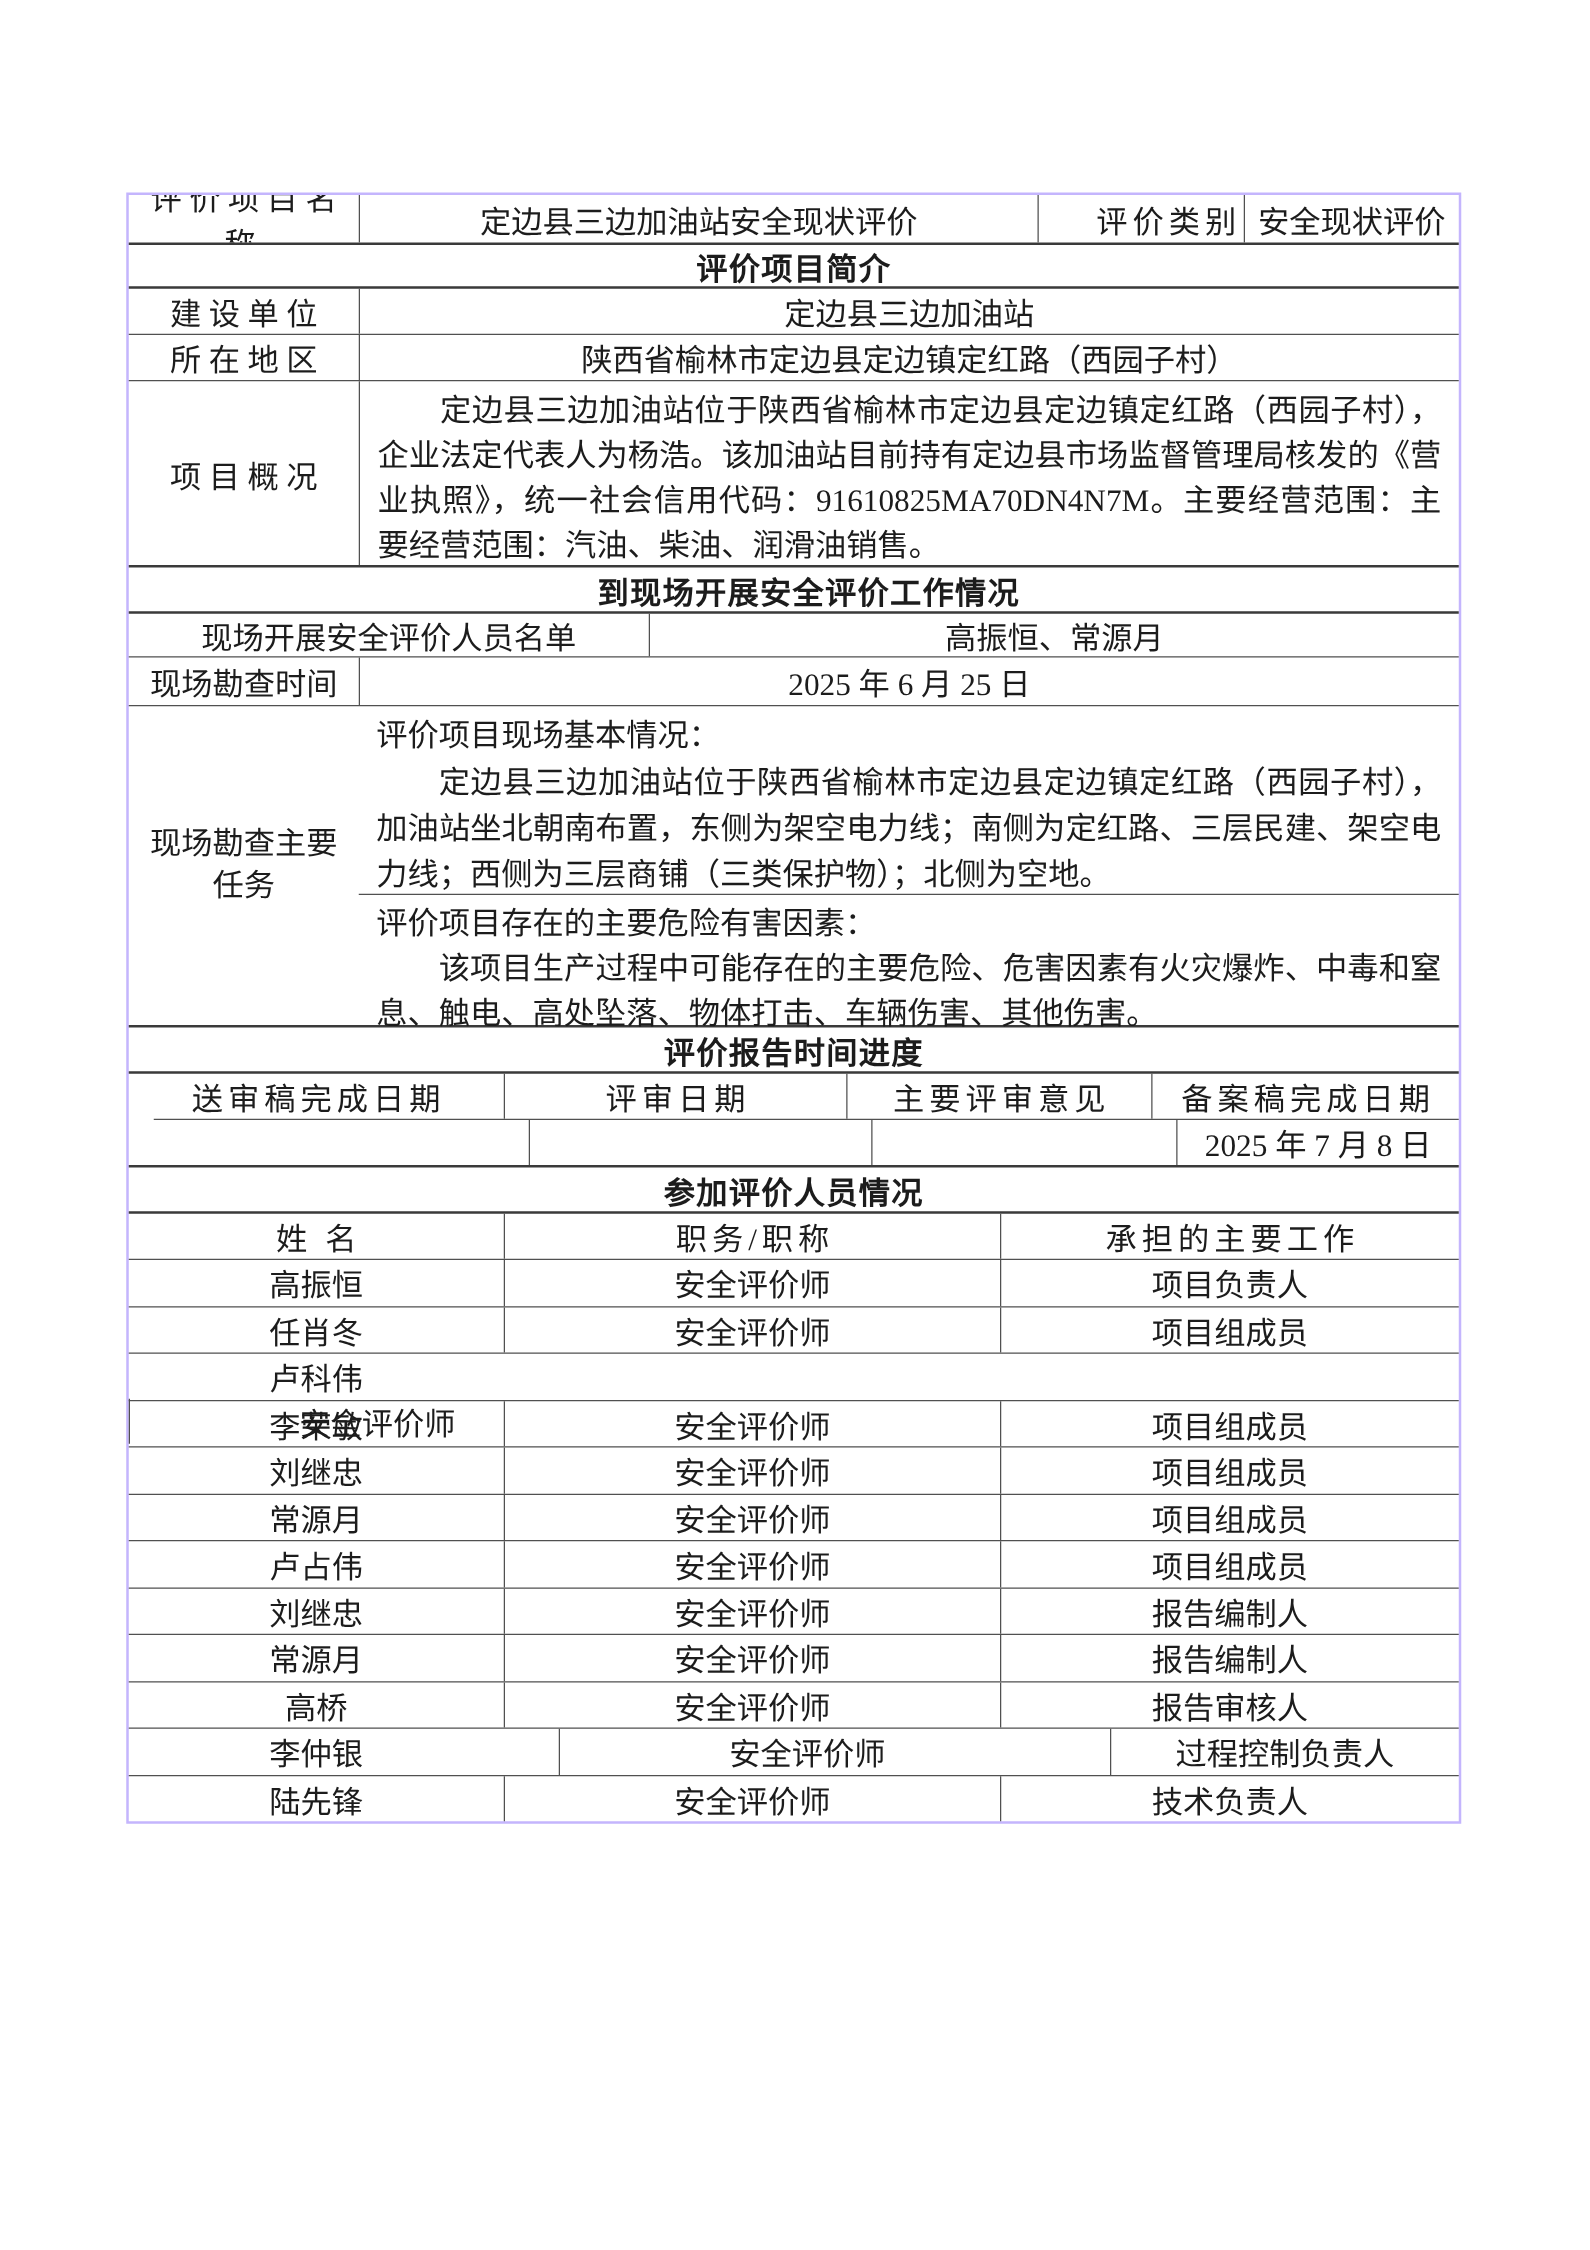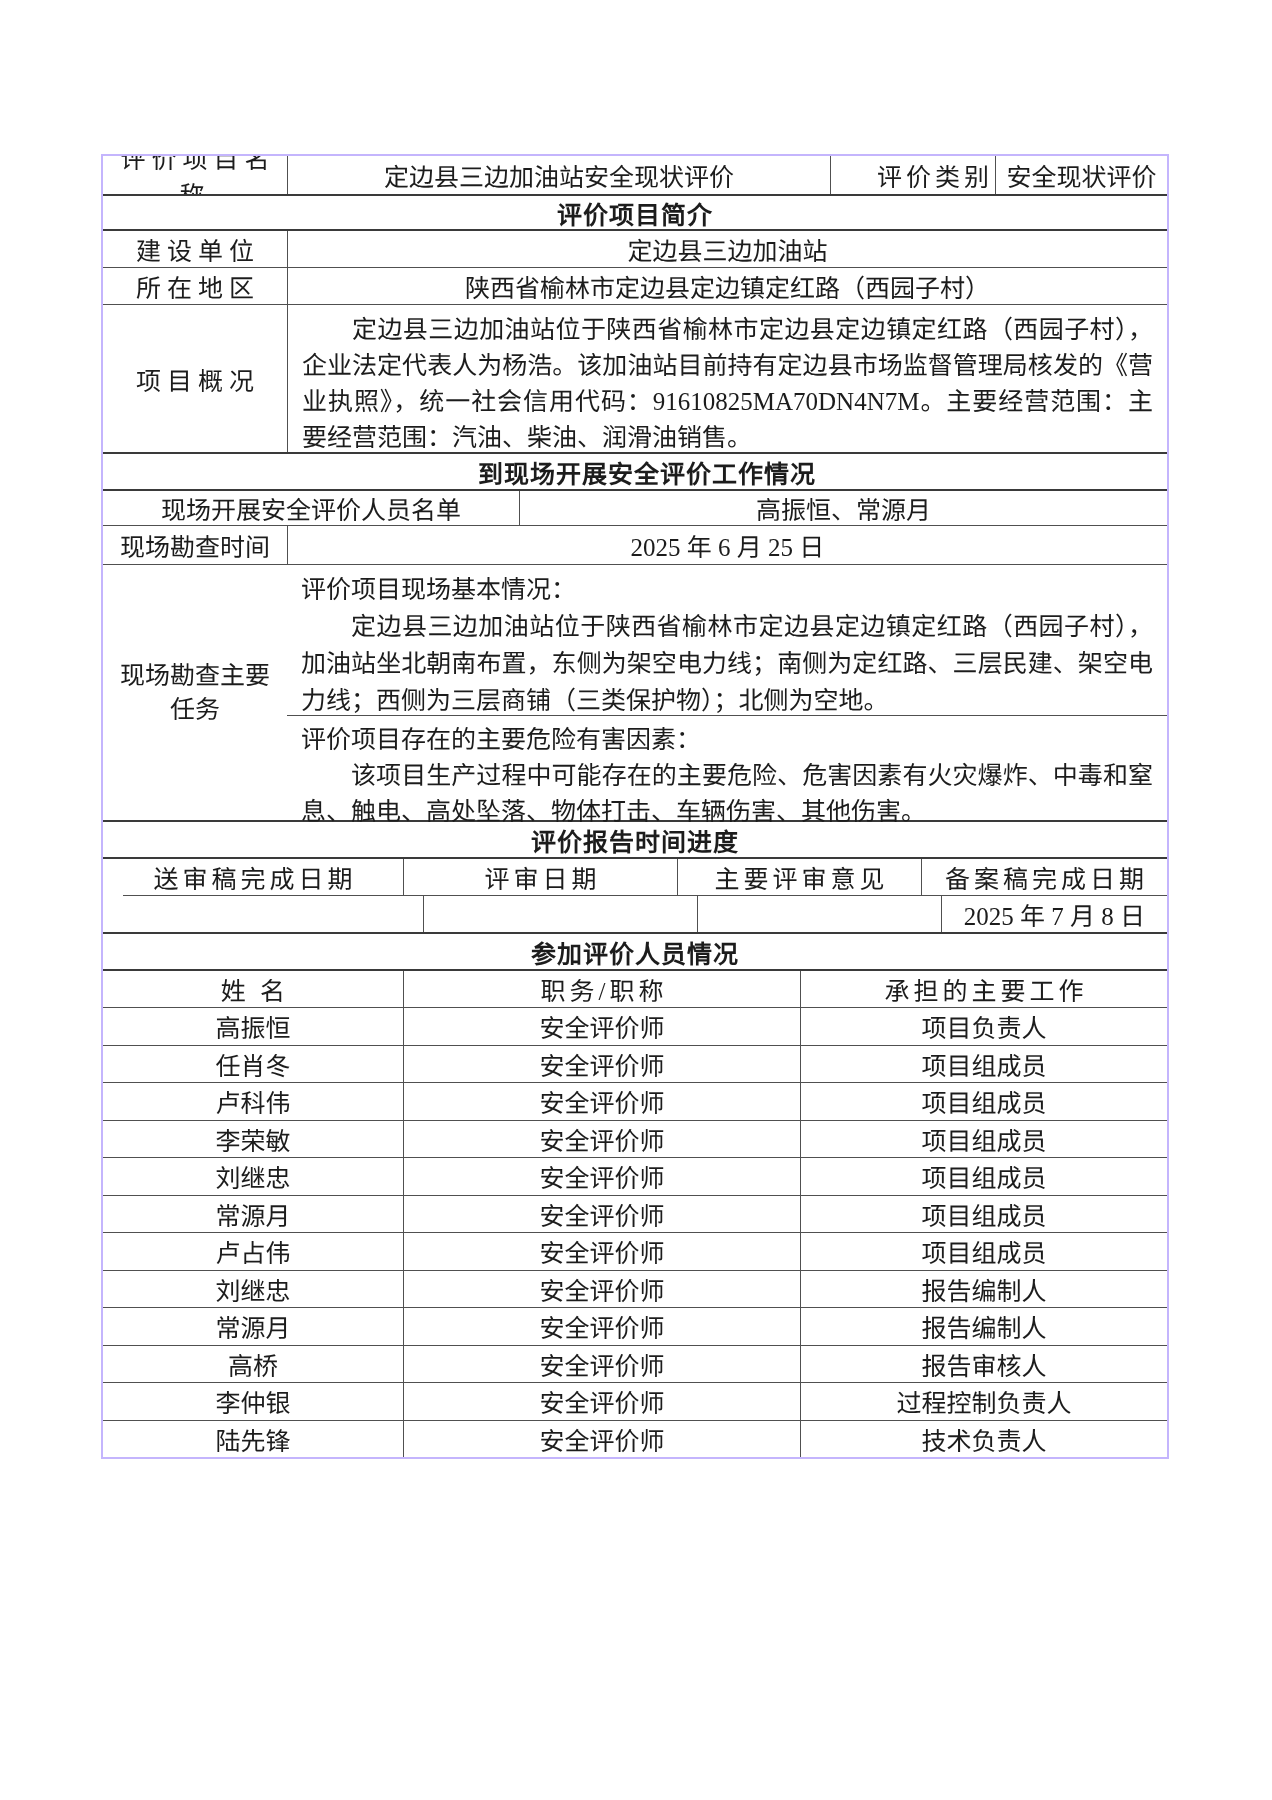--- a/index.html
+++ b/index.html
@@ -170,21 +170,21 @@
     <div class="row" style="height:37.5px;">
       <div class="cell w300">高振恒</div>
       <div class="cell w397">安全评价师</div>
       <div class="cell grow">项目负责人</div>
     </div>
     <div class="row" style="height:37.5px;">
       <div class="cell w300">任肖冬</div>
       <div class="cell w397">安全评价师</div>
       <div class="cell grow">项目组成员</div>
     </div>
-    <div class="row" style="height:37.5px;">
+    <div class="row" style="height:37.5px;flex-direction:column;">
       <div class="cell w300">卢科伟</div>
       <div class="cell w397">安全评价师</div>
       <div class="cell grow">项目组成员</div>
     </div>
     <div class="row" style="height:37.5px;">
       <div class="cell w300">李荣敏</div>
       <div class="cell w397">安全评价师</div>
       <div class="cell grow">项目组成员</div>
     </div>
     <div class="row" style="height:37.5px;">
@@ -210,21 +210,21 @@
     <div class="row" style="height:37.5px;">
       <div class="cell w300">常源月</div>
       <div class="cell w397">安全评价师</div>
       <div class="cell grow">报告编制人</div>
     </div>
     <div class="row" style="height:37.5px;">
       <div class="cell w300">高桥</div>
       <div class="cell w397">安全评价师</div>
       <div class="cell grow">报告审核人</div>
     </div>
-    <div class="row" style="height:37.5px;">
+    <div class="row" style="height:37.5px;gap:44px;">
       <div class="cell w300">李仲银</div>
       <div class="cell w397">安全评价师</div>
       <div class="cell grow">过程控制负责人</div>
     </div>
     <div class="row" style="height:37.5px;">
       <div class="cell w300">陆先锋</div>
       <div class="cell w397">安全评价师</div>
       <div class="cell grow">技术负责人</div>
     </div>
 

